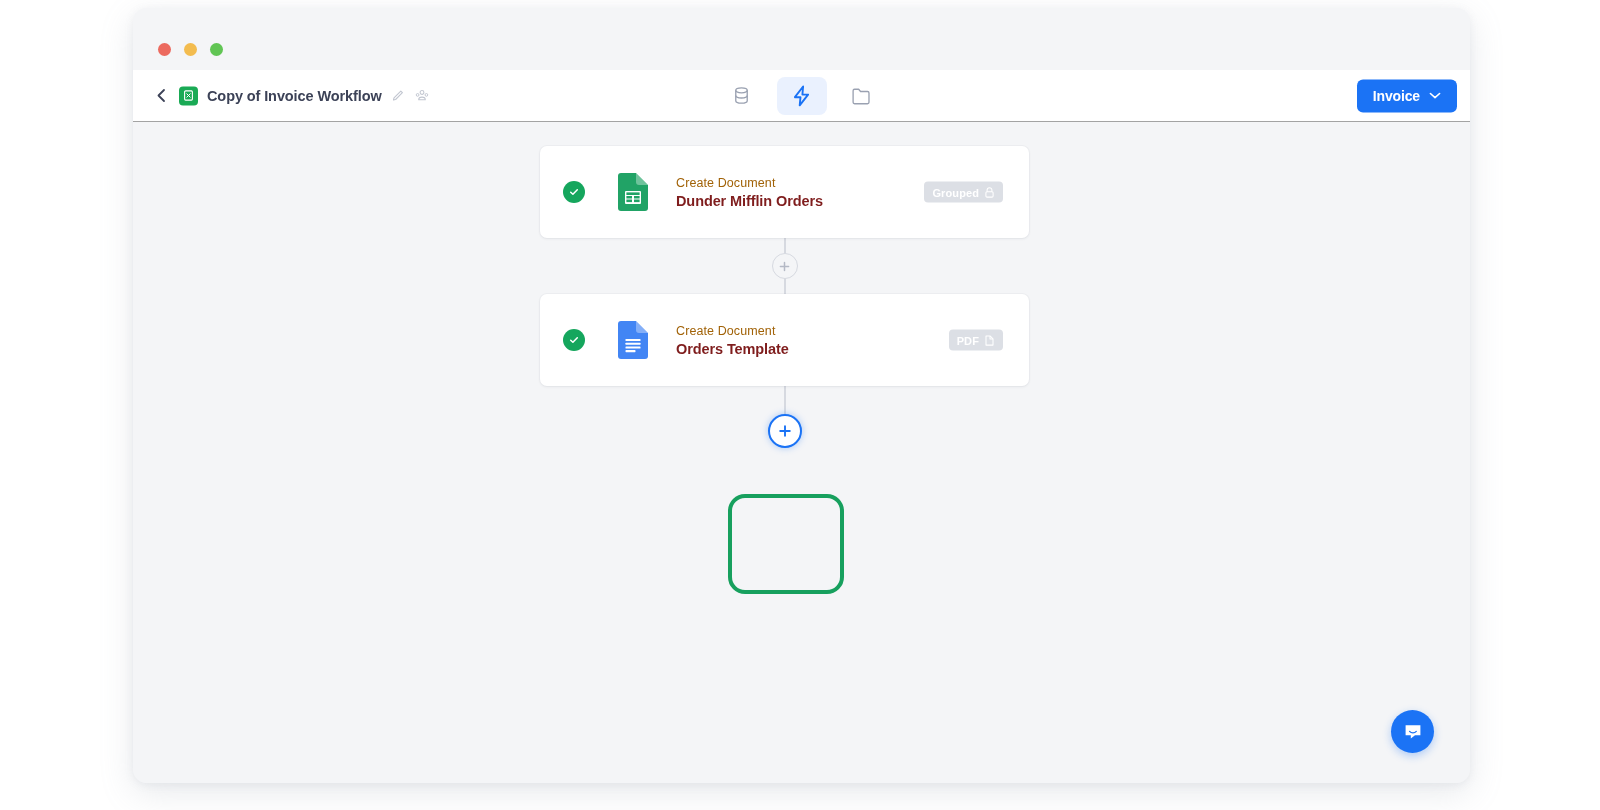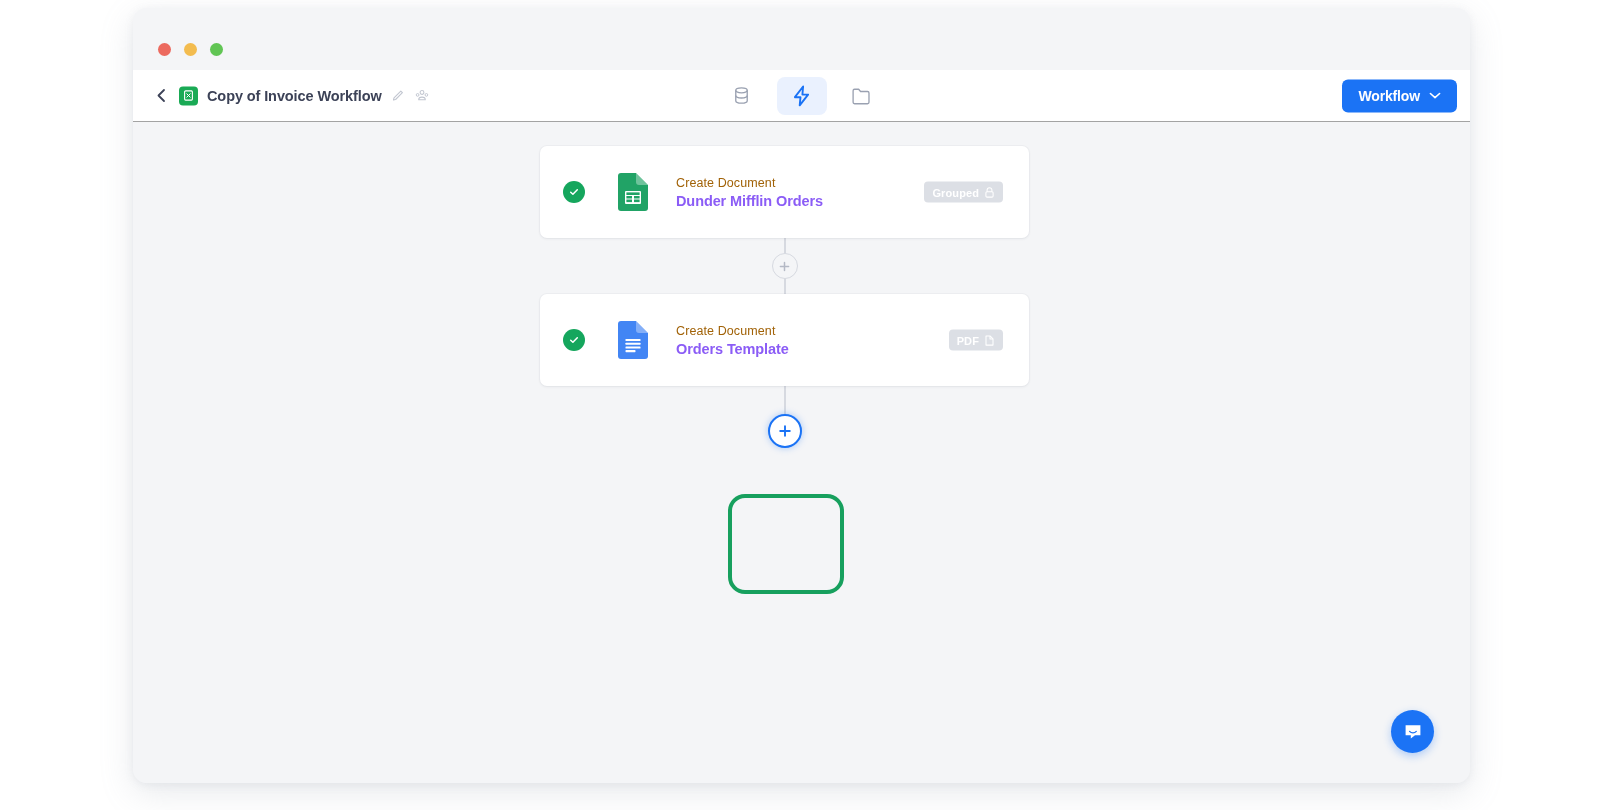--- a/index.html
+++ b/index.html
@@ -227,21 +227,21 @@
     transform: translateY(-50%);
   }
   .step-sub {
     font-size: 12.5px;
     color: #a16207;
     letter-spacing: 0.1px;
     margin-bottom: 3px;
   }
   .step-name {
     font-size: 14.5px;
-    color: #8b5cf6;
+    color: #7f1d1d;
     font-weight: bold;
     letter-spacing: -0.1px;
   }
 
   .badge {
     position: absolute;
     right: 26px;
     top: 50%;
     transform: translateY(-50%);
     height: 21px;
@@ -413,21 +413,21 @@
           </svg>
         </div>
         <div class="tab-btn">
           <svg width="22" height="20" viewBox="0 0 23 20">
             <path d="M2.2 16.6 V4.4 c0 -0.9 0.6 -1.5 1.5 -1.5 H8 l2 2.4 h7.3 c0.9 0 1.5 0.6 1.5 1.5 V16.6 c0 0.9 -0.6 1.5 -1.5 1.5 H3.7 c-0.9 0 -1.5 -0.6 -1.5 -1.5 Z" fill="none" stroke="#9aa1b1" stroke-width="1.4" stroke-linejoin="round"></path>
           </svg>
         </div>
       </div>
 
       <div class="automate-btn">
-        <span class="label">Workflow</span>
+        <span class="label">Invoice</span>
         <svg width="12" height="8" viewBox="0 0 12 8">
           <path d="M1.4 2 L6 6.2 L10.6 2" fill="none" stroke="#ffffff" stroke-width="1.6" stroke-linecap="round" stroke-linejoin="round"></path>
         </svg>
       </div>
     </div>
 
     <div class="canvas">
 
       <div class="flow">
 

